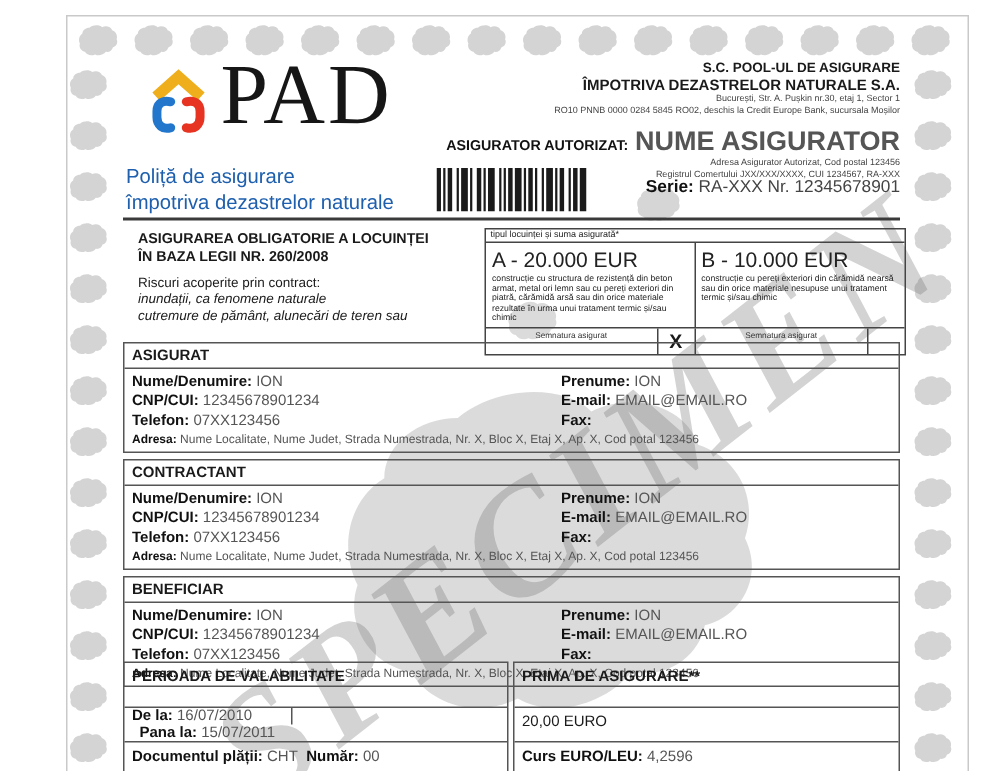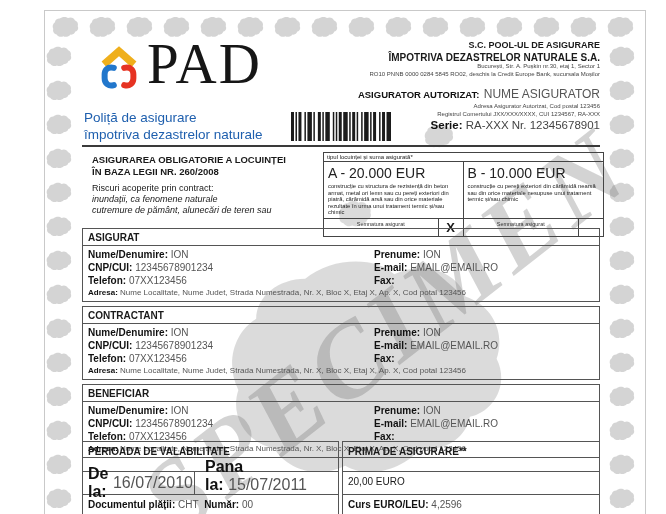--- a/index.html
+++ b/index.html
@@ -16,21 +16,21 @@
   
   .logo-icon{position:absolute;left:95px;top:46px;width:48px;height:46px;}
   .logo-text{position:absolute;left:147px;top:34px;font-family:"Liberation Serif",serif;
              font-size:57px;line-height:60px;letter-spacing:2px;color:#161616;}
   .company{position:absolute;right:66px;top:40px;text-align:right;margin-left:47px;}
   .c1{font-size:9px;font-weight:bold;}
   .c2{font-size:10px;font-weight:bold;margin-top:2px;}
   .tiny{font-size:6px;line-height:7.5px;color:#444;}
   .auth{margin-top:6px;margin-bottom:1px;}
   .auth .label{font-size:9.5px;}
-  .auth .big{font-size:12px;color:#555;font-weight:normal;text-align:center;}
+  .auth .big{font-size:18px;color:#555;font-weight:bold;text-align:center;}
   .blue-title{position:absolute;left:84px;top:109px;font-size:13.5px;line-height:17px;color:#1e5fae;}
   .barcode{position:absolute;left:291px;top:112px;width:100px;height:29px;}
   .serie{position:absolute;right:66px;top:119px;font-size:11.5px;}
   .serie .value{color:#444;font-weight:normal;}
   .topline{position:absolute;left:82px;top:145px;width:518px;border-top:2px solid #3a3a3a;}
   
   .law{position:absolute;left:92px;top:154px;width:235px;}
   .law .b{font-size:9.5px;font-weight:bold;line-height:12px;}
   .law .r{font-size:9px;margin-top:5px;line-height:11px;}
   .law .i{font-size:9px;font-style:italic;line-height:11px;}
@@ -57,21 +57,21 @@
   .pl{width:286px;} .pr{flex:1;}
   .addr{font-size:8px;line-height:11px;white-space:nowrap;}
   .label{font-weight:bold;color:#111;}
   .value{color:#555;}
   
   .bottom{position:absolute;left:82px;top:441px;width:518px;display:flex;gap:3px;}
   .bbox{border:1.5px solid #555;box-sizing:border-box;background:transparent;}
   .validity{width:257px;}
   .premium{flex:1;}
   .bt-title{font-weight:bold;font-size:10px;padding:4px 5px 14px;border-bottom:1.5px solid #555;}
-  .split{display:flex;border-bottom:1.5px solid #555;height:22px;align-items:flex-end;font-size:16px;}
+  .split{display:flex;border-bottom:1.5px solid #555;height:22px;align-items:flex-start;font-size:10px;flex-direction:column;}
   .split .cfrom{width:112px;border-right:1.5px solid #555;height:100%;display:flex;
                 align-items:center;padding:0 5px;box-sizing:border-box;}
   .split .cto{padding:0 10px;}
   .vrow{padding:4px 5px 3px;font-size:10px;}
   .amount{padding:4px 5px 3px;border-bottom:1.5px solid #555;font-size:10px;height:15px;box-sizing:content-box;}
 </style>
 </head>
 <body>
 
 <svg width="0" height="0" style="position:absolute">

